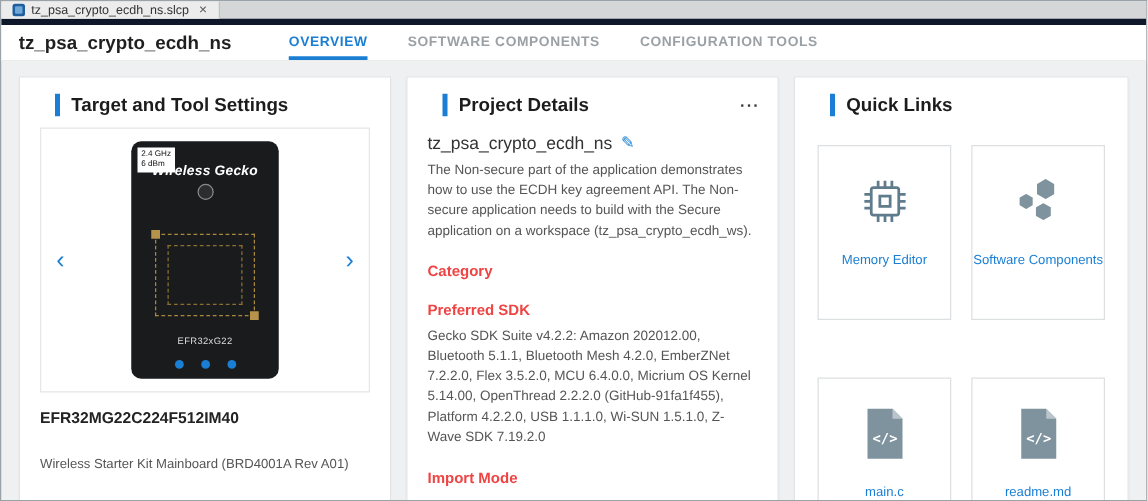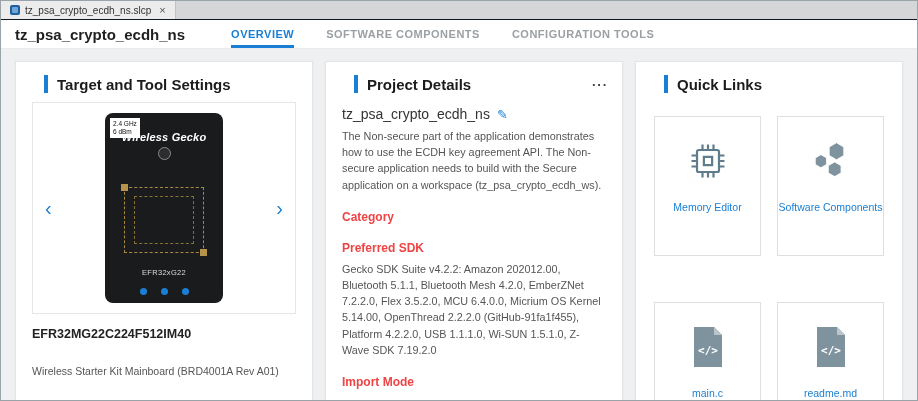--- a/index.html
+++ b/index.html
@@ -11,21 +11,21 @@
   }
   .window {
     width:918px; height:401px;
     border:1px solid #9aa3a8;
     display:flex; flex-direction:column;
     background:#eef0f2; overflow:hidden;
   }
   
   .tabstrip {
     height:19px; background:#d4d6d8; display:flex; align-items:stretch;
-    border-bottom:1px solid #0f172a; flex:0 0 auto;
+    border-bottom:5px solid #0f172a; flex:0 0 auto;
   }
   .editor-tab {
     display:flex; align-items:center; gap:5px;
     padding:0 9px; background:#ececec; border-right:1px solid #bfc2c4;
     font-size:10px; color:#333; cursor:pointer;
   }
   .slcp-icon {
     width:10px; height:10px; background:#1f5f9e; border-radius:2px;
     position:relative; flex:0 0 auto;
   }

